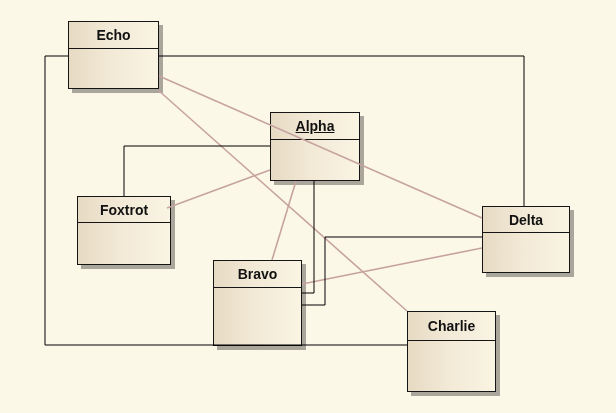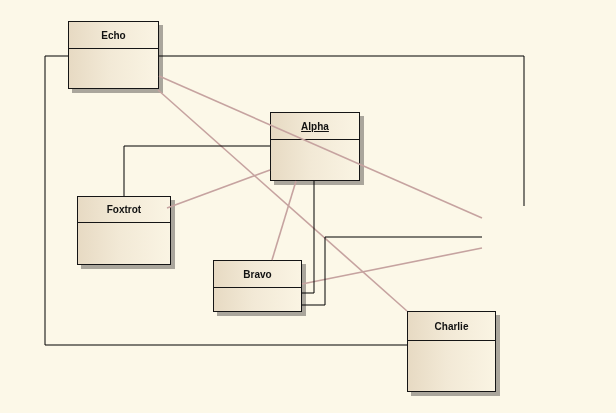--- a/index.html
+++ b/index.html
@@ -15,21 +15,21 @@
     background:linear-gradient(to right,#e7dac3 0%,#f2e9d6 45%,#faf4e3 100%);
     box-shadow:4px 4px 0 0 #aaa69c;
   }
   .node-title{
     box-sizing:border-box;
     display:flex;
     align-items:center;
     justify-content:center;
     border-bottom:1px solid #151515;
     font-family:"Liberation Sans", sans-serif;
-    font-size:10px;
+    font-size:14px;
     font-weight:bold;
     color:#111111;
   }
   .node-body{ width:100%; }
   #link-layer{
     position:absolute;
     left:0;top:0;
     z-index:5;
     pointer-events:none;
   }
@@ -50,25 +50,31 @@
         <span>Alpha</span>
       </div>
       <div class="node-body" style="height: 40px;"></div>
     </div>
     <div class="node" style="left: 77px; top: 196px; width: 94px; height: 69px;">
       <div class="node-title" style="height: 26px;">
         <span>Foxtrot</span>
       </div>
       <div class="node-body" style="height: 41px;"></div>
     </div>
-    <div class="node" style="left: 213px; top: 260px; width: 89px; height: 52px;">
+    <div class="node" style="left: 213px; top: 260px; width: 89px; height: 86px;">
       <div class="node-title" style="height: 27px;">
         <span>Bravo</span>
       </div>
       <div class="node-body" style="height: 40px;"></div>
+    </div>
+    <div class="node" style="left: 482px; top: 206px; width: 88px; height: 67px;">
+      <div class="node-title" style="height: 26px;">
+        <span>Delta</span>
+      </div>
+      <div class="node-body" style="height: 39px;"></div>
     </div>
     <div class="node" style="left: 407px; top: 311px; width: 89px; height: 81px;">
       <div class="node-title" style="height: 29px;">
         <span>Charlie</span>
       </div>
       <div class="node-body" style="height: 38px;"></div>
     </div>
     <svg id="link-layer" width="616" height="413">
       <polyline points="159,76 482,218" fill="none" stroke="#c6a3a0" stroke-width="1.6"></polyline>
       <polyline points="158,90 407,311" fill="none" stroke="#c6a3a0" stroke-width="1.6"></polyline>

